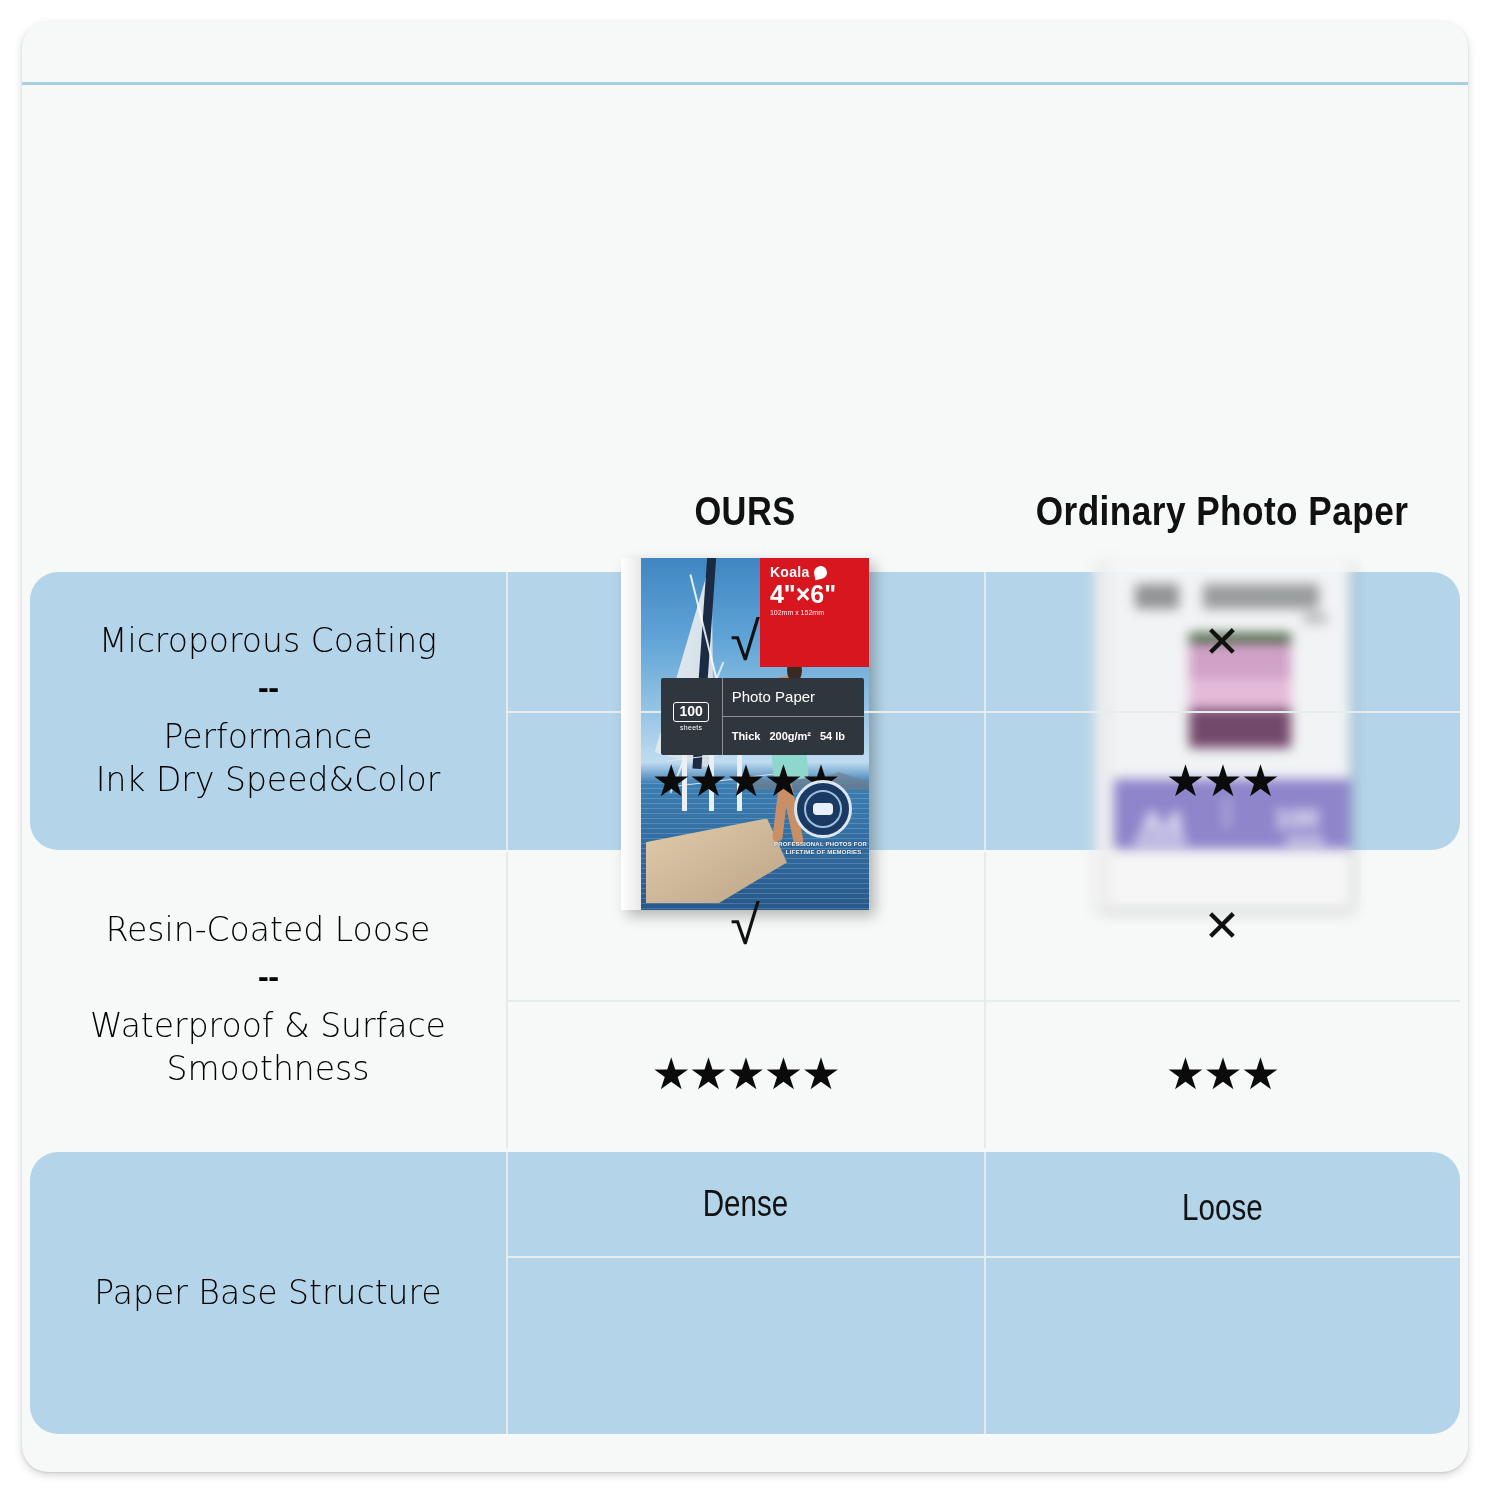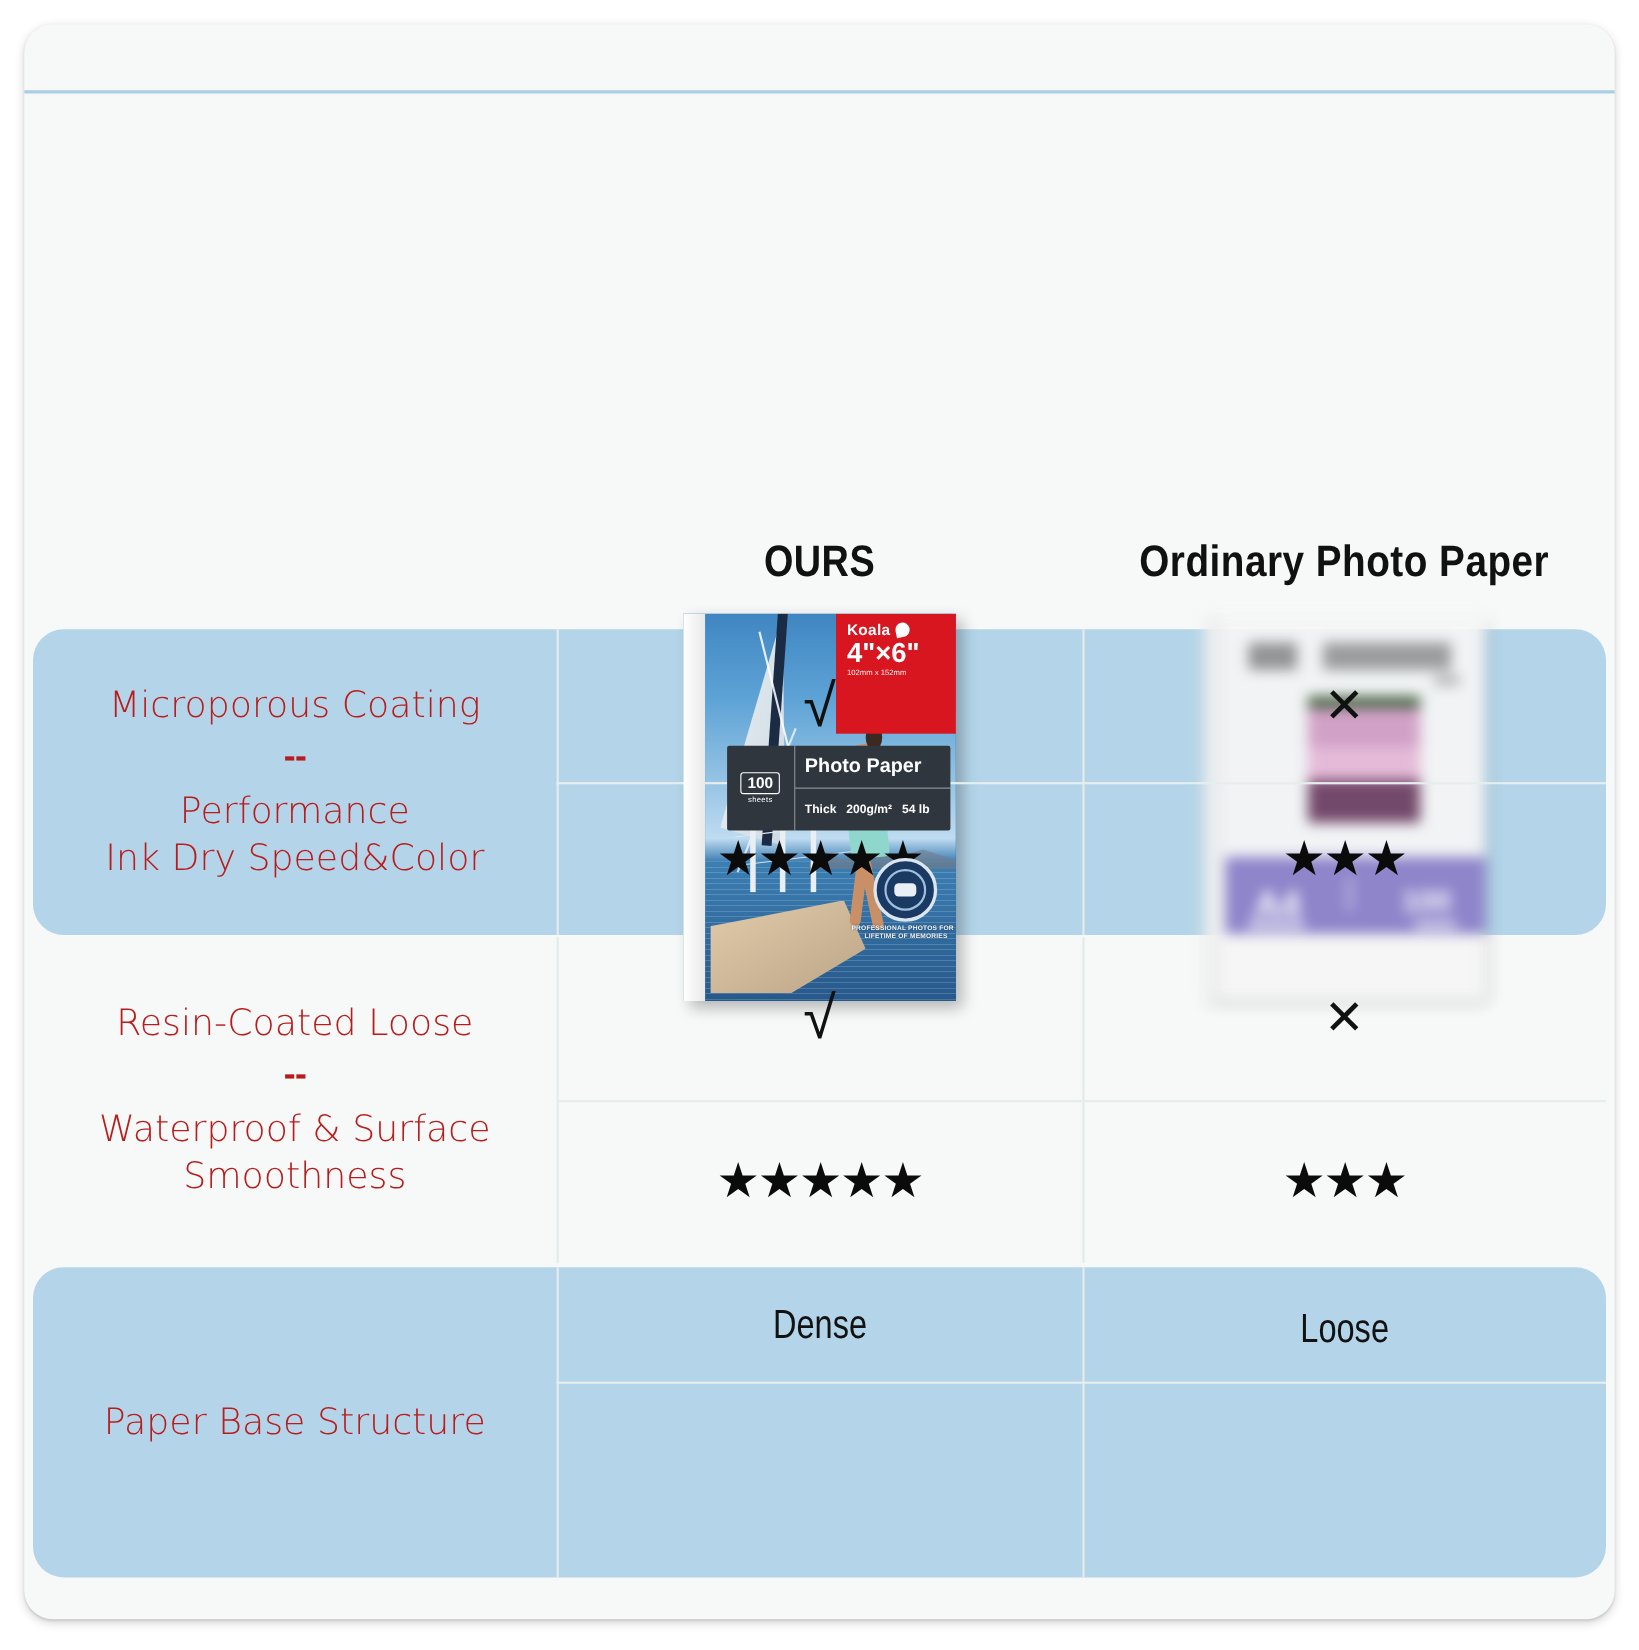--- a/index.html
+++ b/index.html
@@ -109,21 +109,21 @@
   }
   .col-title.wide { font-size: 40px; transform: scaleX(0.88); }
 
   
   .pkg-ours {
     position: relative;
     width: 248px;
     height: 352px;
     margin-top: 8px;
     box-shadow: 6px 6px 13px rgba(0,0,0,0.27);
-    background: #0369a1;
+    background: #b91c1c;
     overflow: hidden;
   }
   .pkg-ours .spine {
     position: absolute;
     left: 0; top: 0; bottom: 0;
     width: 20px;
     background: linear-gradient(to right,#ffffff,#f2f2f2 60%,#e8e8e8);
     z-index: 4;
   }
   .pkg-ours .photo {
@@ -308,21 +308,21 @@
     border-right: 1px solid rgba(255,255,255,.45);
   }
   .sheets-num {
     border: 1px solid #fff; border-radius: 3px;
     padding: 0px 5px; font-size: 14px; font-weight: bold; line-height: 1.25;
   }
   .sheets-word { font-size: 7px; margin-top: 2px; letter-spacing: .3px; }
   .strip-right { flex: 1; display: flex; flex-direction: column; }
   .pp-title {
     flex: 1; display: flex; align-items: center; padding-left: 9px;
-    font-size: 18px; font-weight: bold;
+    font-size: 15px; font-weight: normal;
     border-bottom: 1px solid rgba(255,255,255,.45);
   }
   .pp-specs {
     flex: 1; display: flex; align-items: center; gap: 9px;
     padding-left: 9px; font-size: 11px; font-weight: bold;
   }
   
   .seal {
     position: absolute;
     right: 7%; top: 63%;
@@ -443,21 +443,21 @@
   .feature-label {
     position: absolute;
     left: 0; right: 0; top: 0; bottom: 0;
     display: flex;
     flex-direction: column;
     align-items: center;
     justify-content: center;
     text-align: center;
     font-family: "DejaVu Sans", sans-serif;
     font-weight: 300;
-    color: #b91c1c;
+    color: #000000;
     font-size: 33px;
     line-height: 1.30;
     padding: 0 22px;
     box-sizing: border-box;
   }
   .feature-label .dashes {
     font-size: 27px;
     line-height: 1.15;
     font-weight: 700;
     letter-spacing: -1px;

